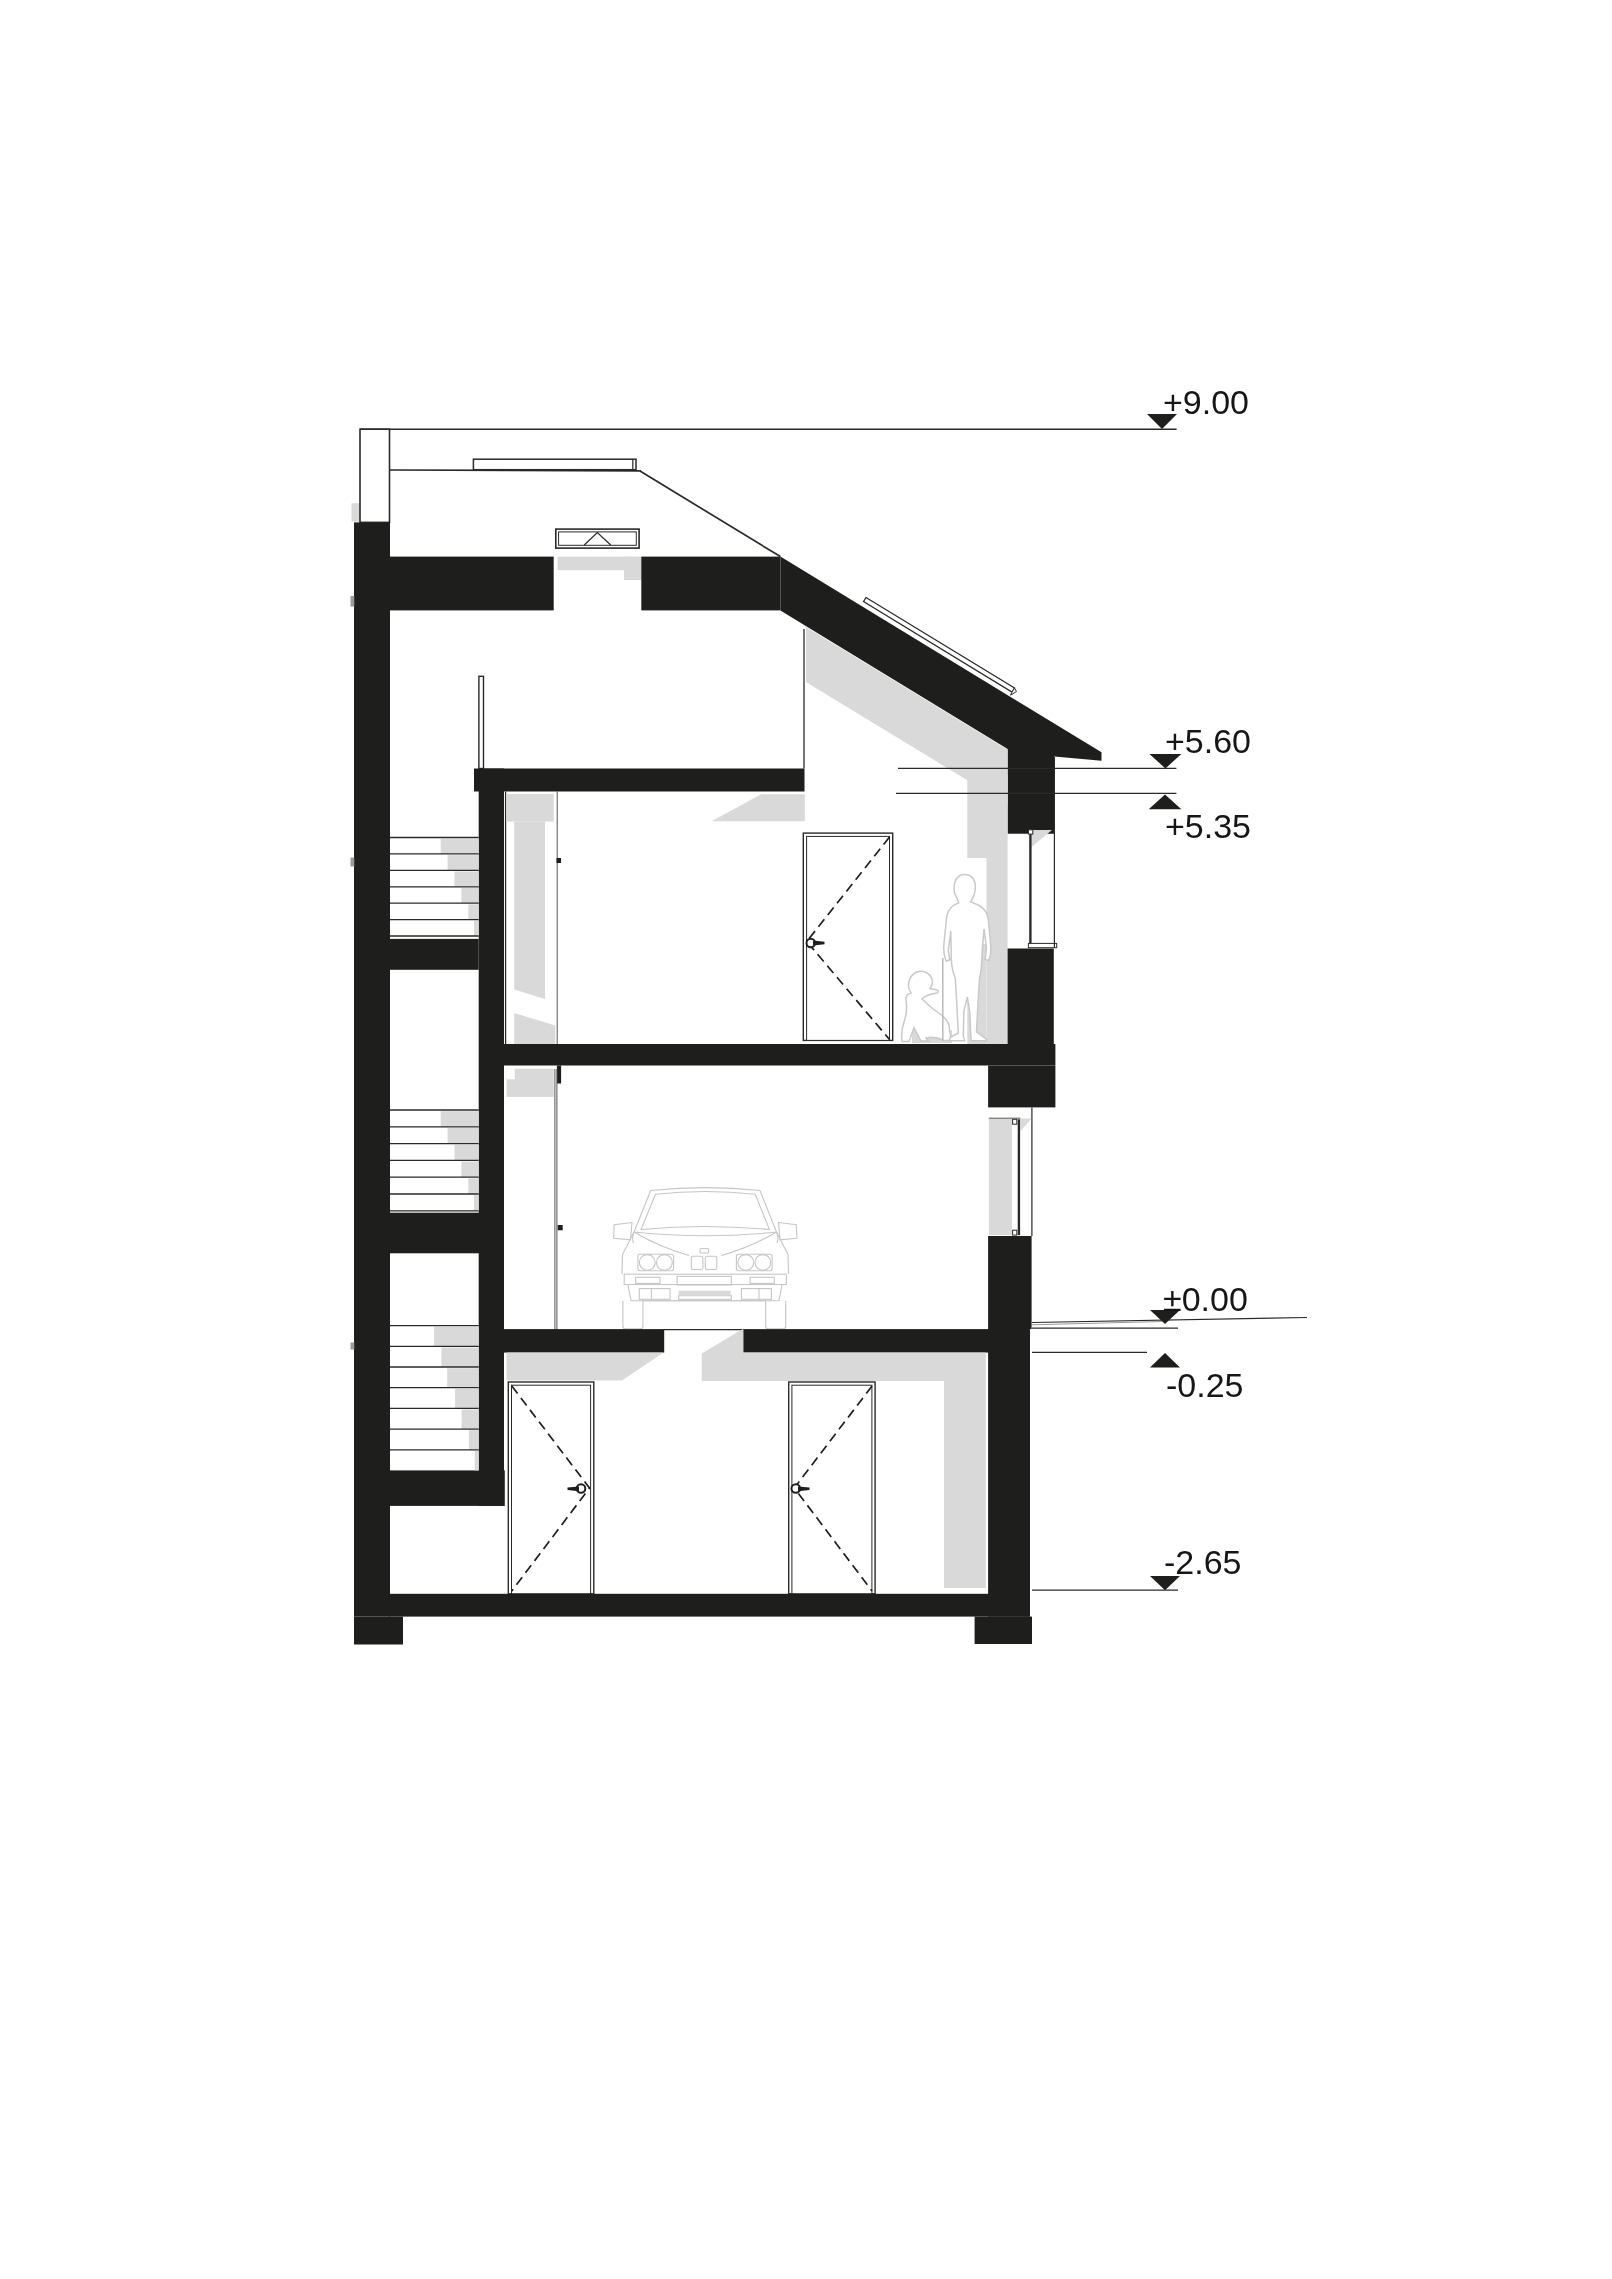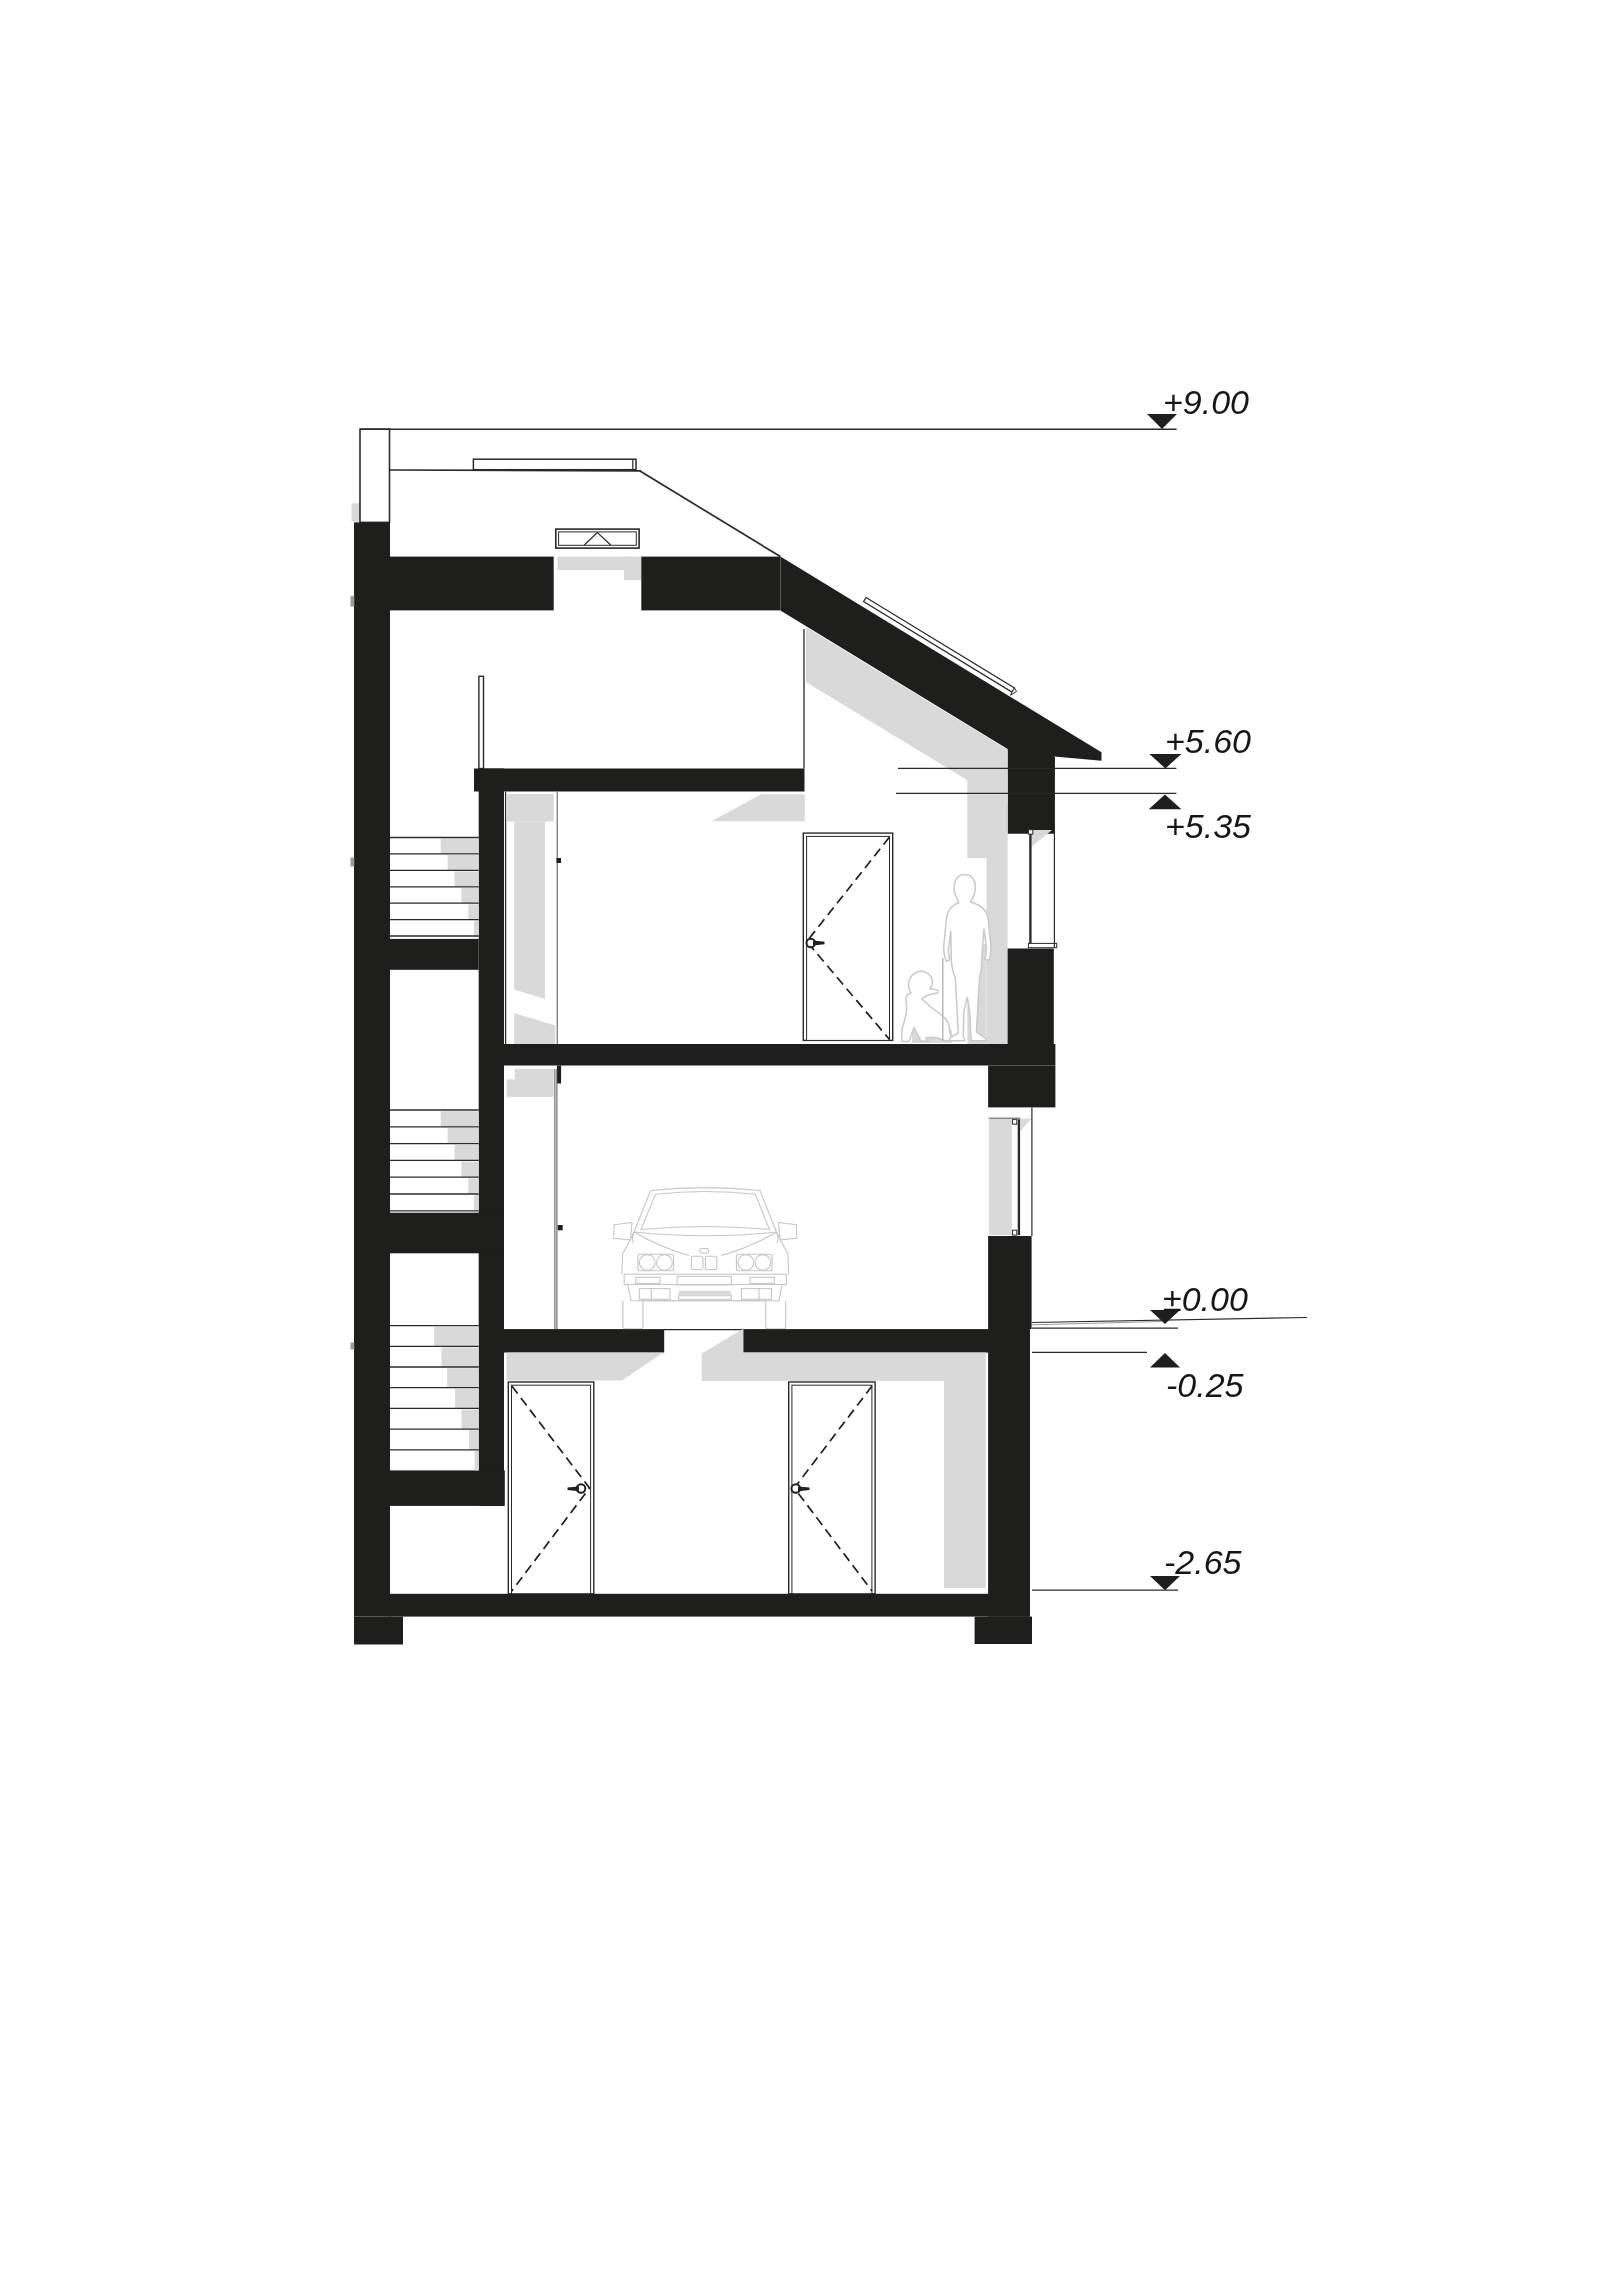--- a/index.html
+++ b/index.html
@@ -1,16 +1,16 @@
 <!DOCTYPE html>
 <html><head>
 <meta charset="utf-8">
 <style>
   html,body{margin:0;padding:0;background:#ffffff;}
-  #page{position:relative;width:1612px;height:2279px;background:#ffffff;overflow:hidden;font-style:italic;}
+  #page{position:relative;width:1612px;height:2279px;background:#ffffff;overflow:hidden;}
   svg{position:absolute;left:0;top:0;}
   text{font-family:"Liberation Sans", sans-serif;fill:#161616;}
 </style>
 </head>
 <body>
 <div id="page">
 <svg width="1612" height="2279" viewBox="0 0 1612 2279">
 <defs></defs>
 
 <rect x="0" y="0" width="1612" height="2279" fill="#ffffff"></rect>

